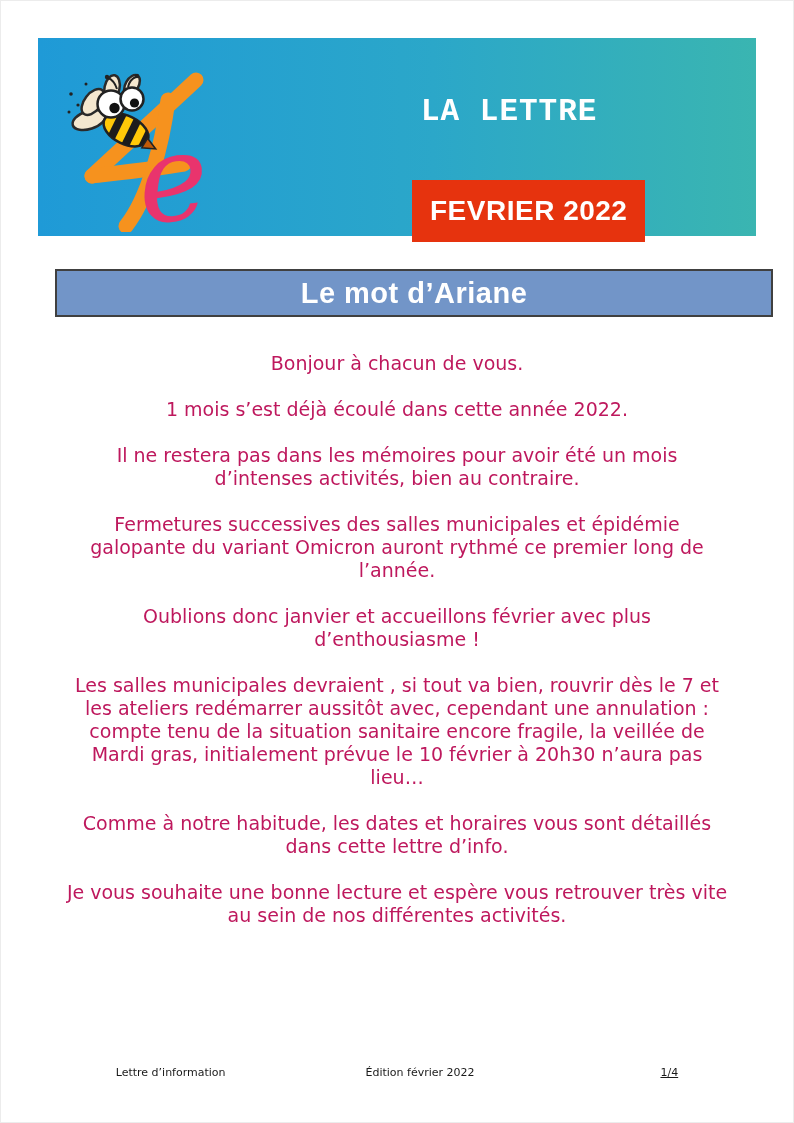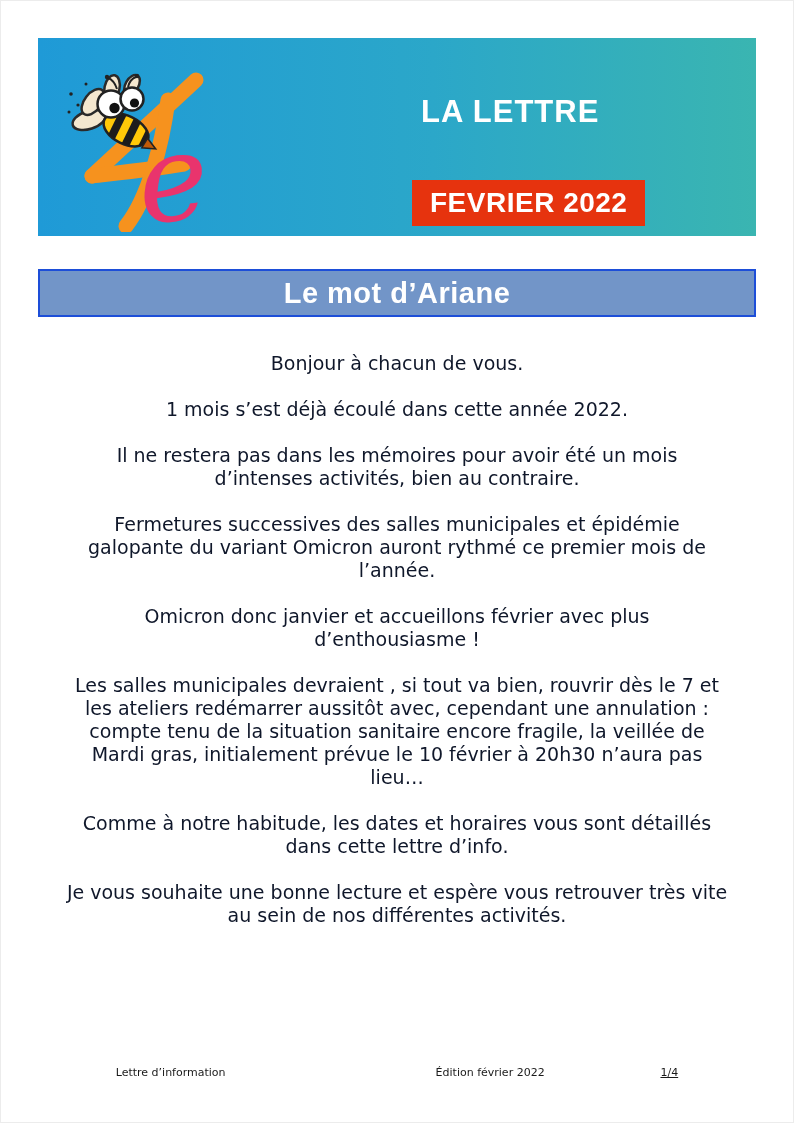--- a/index.html
+++ b/index.html
@@ -9,53 +9,53 @@
     box-shadow: inset 0 0 0 1px #ececec;
   }
   
   .banner {
     position:absolute; left:38px; top:38px; width:718px; height:198px;
     background:linear-gradient(90deg,#1f9ad7 0%, #2ba7c9 55%, #3ab5b1 100%);
   }
   .logo { position:absolute; left:24px; top:32px; }
   .title-block {
     position:absolute; left:383px; top:56px; color:#fff;
-    font-family:Liberation Sans, sans-serif; font-weight:bold;
+    font-family:Liberation Mono, monospace; font-weight:bold;
     font-size:31px; line-height:35px; letter-spacing:1px; white-space:nowrap;
   }
   .issue-badge {
     position:absolute; left:374px; top:142px; height:38px;
     background:#e6330e; color:#fff; font-family:"Liberation Sans", sans-serif;
-    font-weight:bold; font-size:28px; line-height:38px; padding:4px 18px;
+    font-weight:bold; font-size:28px; line-height:38px; padding:12px 18px;
     letter-spacing:0.5px; white-space:nowrap;
   }
   
   .section-banner {
-    position:absolute; left:38px; top:269px; width:718px; height:48px;
-    box-sizing:border-box; background:#7295c8; border:2px solid #1d4ed8;
+    position:absolute; left:55px; top:269px; width:718px; height:48px;
+    box-sizing:border-box; background:#7295c8; border:2px solid #404040;
     display:flex; align-items:center; justify-content:center;
   }
   .section-banner h2 {
     margin:0; color:#fff; font-family:"Liberation Sans", sans-serif;
     font-weight:bold; font-size:29px; letter-spacing:0.5px;
   }
   
   .content {
     position:absolute; left:20px; top:329px; width:754px;
-    text-align:center; color:#0f172a; font-size:19px; line-height:23px;
+    text-align:center; color:#be185d; font-size:19px; line-height:23px;
   }
   .content p { margin:23px 0; white-space:pre-line; }
   
   .pfooter {
     position:absolute; left:46px; right:0; top:1066px;
     display:flex; font-size:11px; color:#1a1a1a;
   }
   .pfooter span { flex:1; }
   .pfooter .f-left   { text-align:center;   }
-  .pfooter .f-center { text-align:right; }
+  .pfooter .f-center { text-align:center; }
   .pfooter .f-right  { text-align:center;text-decoration:underline; }
 </style>
 </head>
 <body>
 
 <div class="page">
 
   <header class="banner">
 
     <svg class="logo" width="192" height="162" viewBox="0 0 192 162">
@@ -115,23 +115,23 @@
   <section class="section-banner">
     <h2>Le mot d’Ariane</h2>
   </section>
 
   <main class="content">
     <p>Bonjour à chacun de vous.</p>
     <p>1 mois s’est déjà écoulé dans cette année 2022.</p>
     <p>Il ne restera pas dans les mémoires pour avoir été un mois
 d’intenses activités, bien au contraire.</p>
     <p>Fermetures successives des salles municipales et épidémie
-galopante du variant Omicron auront rythmé ce premier mois de
+galopante du variant Omicron auront rythmé ce premier long de
 l’année.</p>
-    <p>Omicron donc janvier et accueillons février avec plus
+    <p>Oublions donc janvier et accueillons février avec plus
 d’enthousiasme !</p>
     <p>Les salles municipales devraient , si tout va bien, rouvrir dès le 7 et
 les ateliers redémarrer aussitôt avec, cependant une annulation :
 compte tenu de la situation sanitaire encore fragile, la veillée de
 Mardi gras, initialement prévue le 10 février à 20h30 n’aura pas
 lieu…</p>
     <p>Comme à notre habitude, les dates et horaires vous sont détaillés
 dans cette lettre d’info.</p>
     <p>Je vous souhaite une bonne lecture et espère vous retrouver très vite
 au sein de nos différentes activités.</p>

